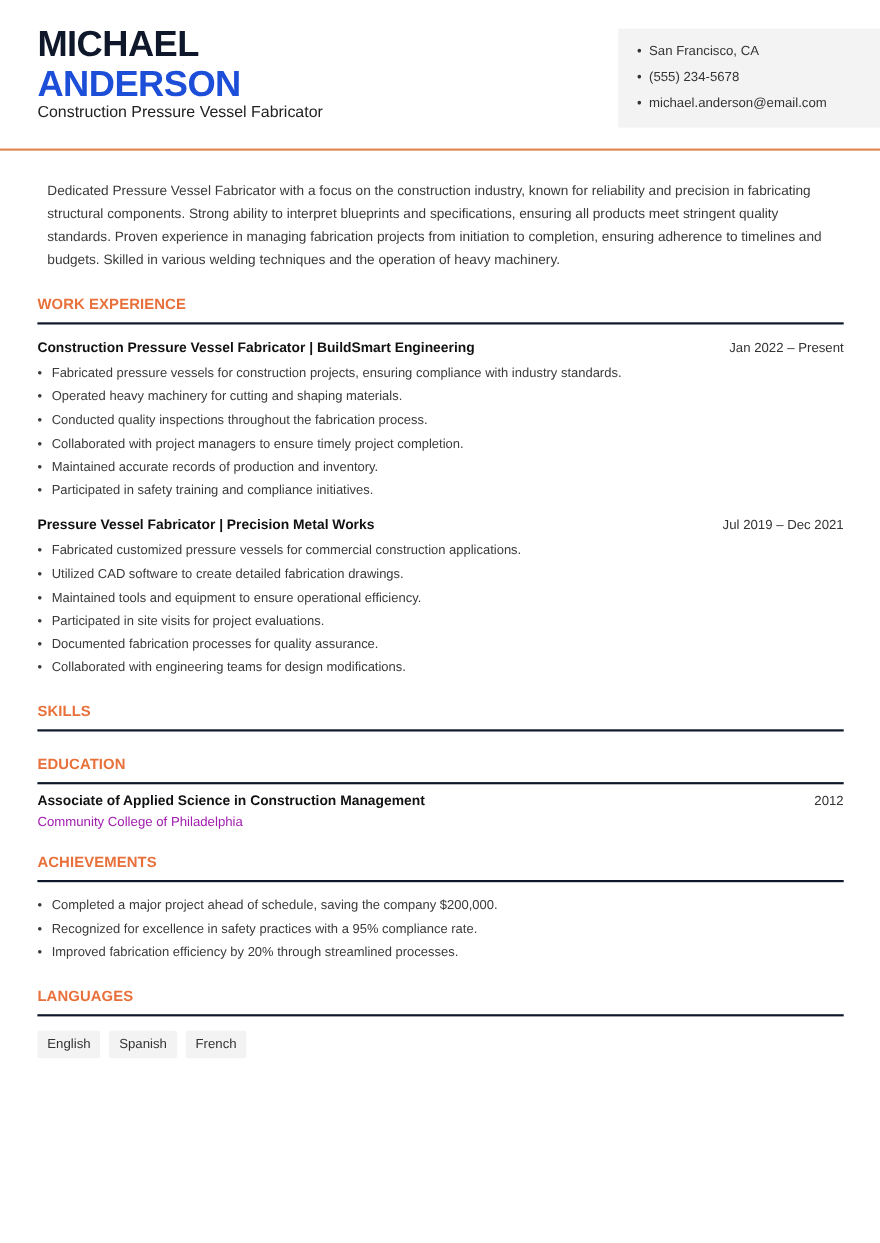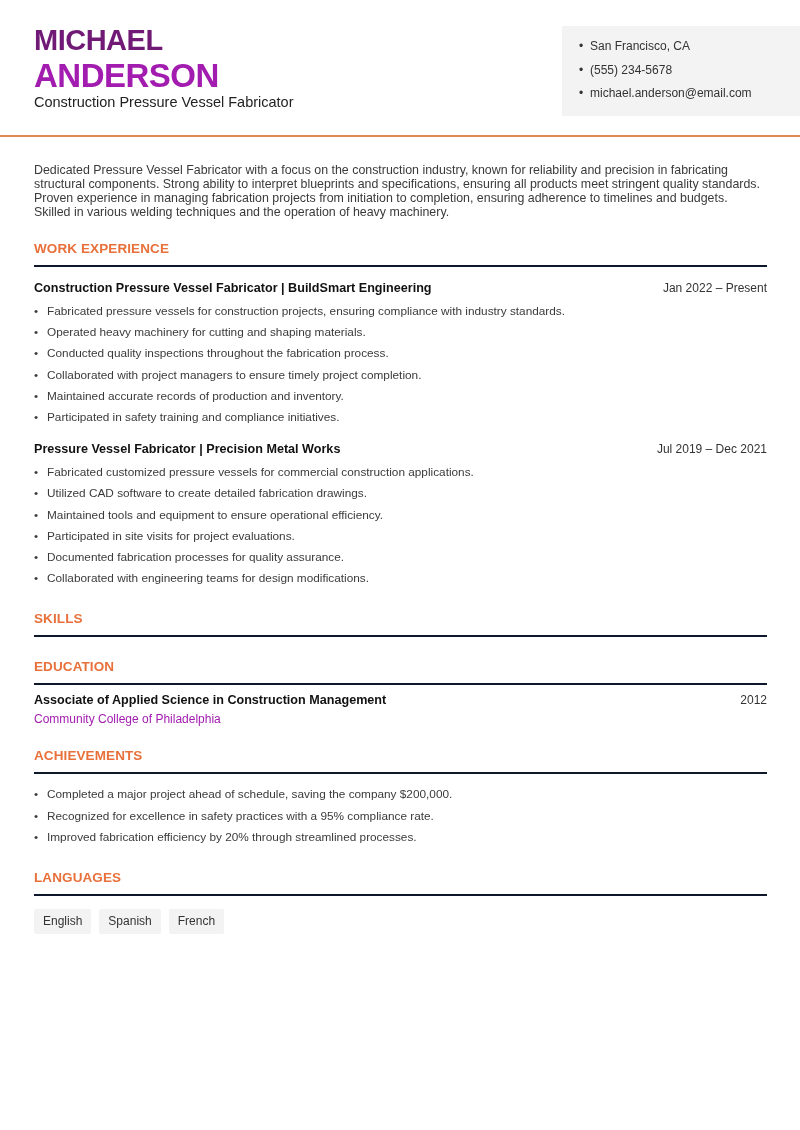--- a/index.html
+++ b/index.html
@@ -1,30 +1,30 @@
 <!DOCTYPE html>
 <html><head>
   <meta charset="utf-8">
   <style>
     * { box-sizing: border-box; margin: 0; padding: 0; }
     html, body { width: 800px; height: 1130px; background: #ffffff; }
     body { font-family: "Liberation Sans", "DejaVu Sans", sans-serif; color: #333333; position: relative; overflow: hidden; }
 
     .header { position: relative; height: 137px; border-bottom: 2px solid #e08a52; }
     .name-block { position: absolute; left: 34px; top: 22px; }
-    .first-name { font-size: 29px; font-weight: 700; color: #701a75; line-height: 36px; letter-spacing: -0.5px; }
-    .last-name { font-size: 33px; font-weight: 700; color: #a21caf; line-height: 36px; letter-spacing: -0.5px; }
+    .first-name { font-size: 33px; font-weight: 700; color: #0f172a; line-height: 36px; letter-spacing: -0.5px; }
+    .last-name { font-size: 33px; font-weight: 700; color: #1d4ed8; line-height: 36px; letter-spacing: -0.5px; }
     .job-title { font-size: 14.5px; color: #222222; margin-top: 0; }
 
     .contact-box { position: absolute; left: 562px; top: 26px; width: 238px; height: 90px; background: #f3f3f3; padding: 13px 0 0 17px; }
     .contact-item { font-size: 12px; color: #333333; height: 23.5px; display: flex; align-items: flex-start; }
     .bullet { display: inline-block; width: 11px; font-size: 12px; color: #333; }
 
     .content { position: absolute; left: 34px; top: 163px; width: 733px; }
-    .summary { font-size: 12.4px; line-height: 14px; color: #3a3a3a; }
+    .summary { font-size: 12.4px; line-height: 21px; color: #3a3a3a; margin-left: 9px; }
 
     .section-title { font-size: 13.5px; font-weight: 700; color: #e8703a; margin-top: 22px; padding-bottom: 9px; border-bottom: 2px solid #0f172a; letter-spacing: 0.1px; }
 
     .job { margin-top: 14px; }
     .job-head { display: flex; justify-content: space-between; align-items: baseline; }
     .job-role { font-size: 12.6px; font-weight: 700; color: #111111; }
     .job-date { font-size: 12px; color: #333333; text-align: right; }
     ul.bullets { list-style: none; margin-top: 6px; }
     ul.bullets li { font-size: 11.8px; color: #3a3a3a; line-height: 21.2px; display: flex; }
     ul.bullets li .dot { width: 13px; flex: 0 0 13px; }

